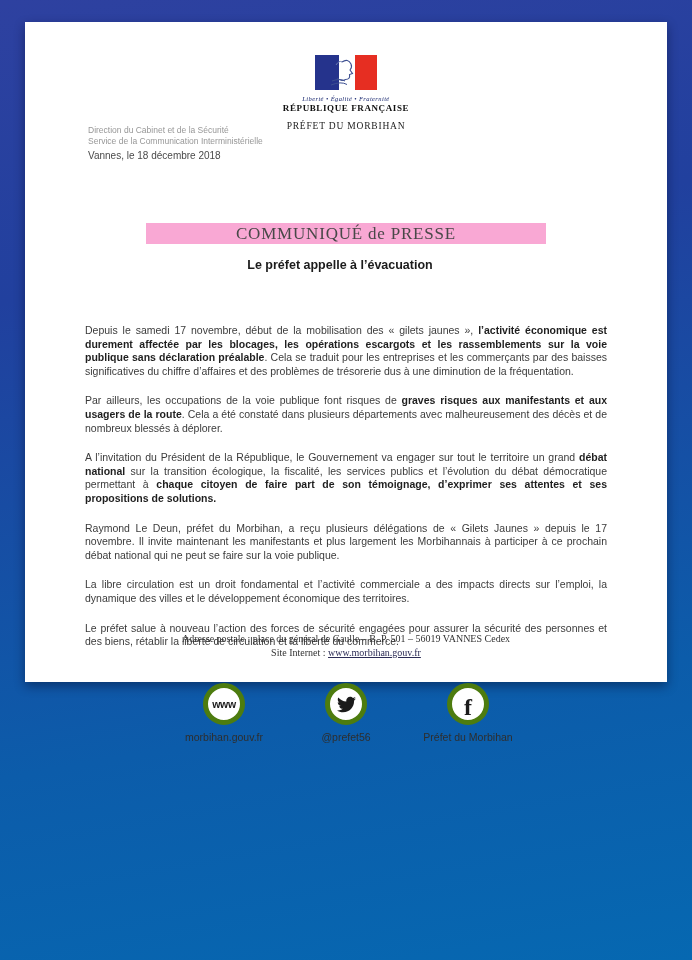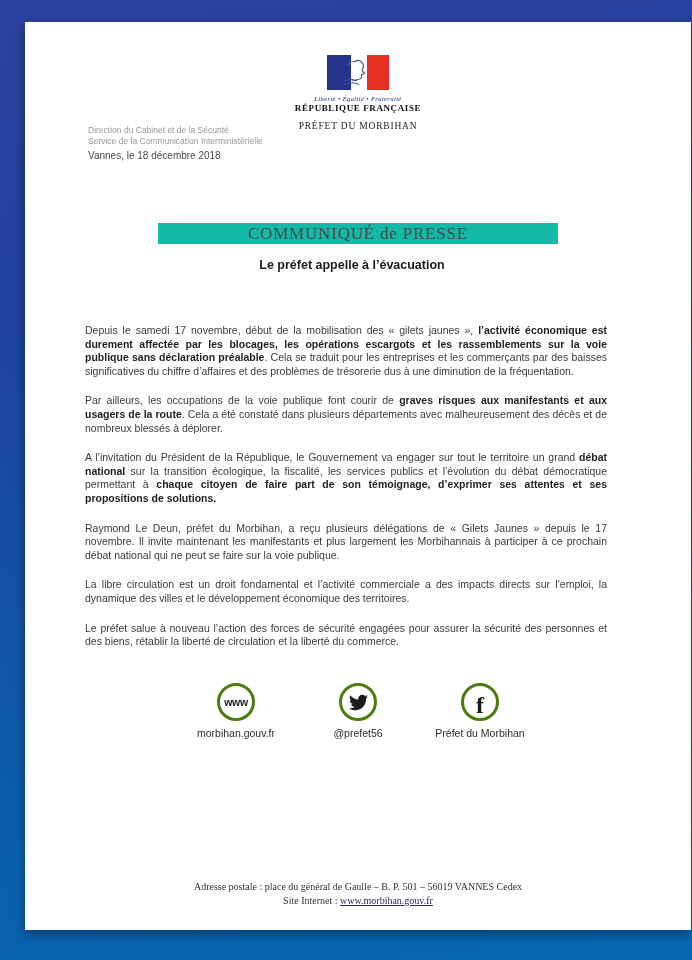--- a/index.html
+++ b/index.html
@@ -2,48 +2,48 @@
 <html><head>
 <meta charset="utf-8">
 <style>
   html,body{margin:0;padding:0;}
   body{
     width:692px;height:960px;overflow:hidden;position:relative;
     background:linear-gradient(170deg,#2e41a0 0%,#21409e 28%,#0c5caa 72%,#0668b1 100%);
     font-family:"Liberation Sans",sans-serif;
   }
   .page{
-    position:absolute;left:25px;top:22px;width:642px;height:908px;
-    background:#ffffff;box-shadow:0 4px 10px rgba(0,10,40,.45);padding-left:24px;
+    position:absolute;left:25px;top:22px;width:642px;height:660px;
+    background:#ffffff;box-shadow:0 4px 10px rgba(0,10,40,.45);
   }
   
   .logo-block{position:absolute;top:33px;left:0;right:0;text-align:center;}
   .flag{display:inline-block;width:62px;height:35px;}
   .motto{font-family:"Liberation Serif",serif;font-style:italic;font-size:6.5px;color:#17266e;letter-spacing:.4px;margin-top:1px;}
   .republique{font-family:"Liberation Serif",serif;font-weight:bold;font-size:9px;color:#111;letter-spacing:.6px;margin-top:1px;}
   .prefet{font-family:"Liberation Serif",serif;font-size:9.5px;color:#222;letter-spacing:.8px;margin-top:8px;}
   
   .header-row{position:absolute;top:103px;left:63px;right:60px;display:flex;justify-content:space-between;align-items:flex-start;flex-direction:column;}
   .service{font-size:8.5px;line-height:11px;color:#979797;}
   .dateline{font-size:10px;color:#4a4a4a;padding-top:3px;text-align:right;}
   
   .banner{position:absolute;top:201px;left:50%;transform:translateX(-50%);width:400px;height:21px;
-    background:#14b8a6;text-align:center;line-height:21px;
+    background:#f9a8d4;text-align:center;line-height:21px;
     font-family:"Liberation Serif",serif;font-size:17px;color:#484848;letter-spacing:.8px;}
   .doc-title{position:absolute;top:236px;left:0;right:12px;text-align:center;
     font-weight:bold;font-size:12.5px;line-height:15px;color:#1c1c1c;}
   
   .press-body{position:absolute;top:286px;left:60px;width:522px;
     font-size:10.5px;line-height:13.6px;color:#3b3b3b;text-align:justify;}
   .press-body p{margin:16px 0 9px 0;}
   .press-body b{color:#1f1f1f;}
   
   .social-row{position:absolute;top:661px;left:0;right:0;display:flex;justify-content:center;}
   .social-item{width:122px;text-align:center;}
-  .social-circle{width:32px;height:32px;border:3px solid #4d7c0f;border-radius:50%;
+  .social-circle{width:32px;height:32px;border:5px solid #4d7c0f;border-radius:50%;
     margin:0 auto;display:flex;align-items:center;justify-content:center;background:#fff;}
   .www-text{font-size:10.5px;font-weight:bold;letter-spacing:-.3px;color:#1b1b1b;}
   .fb-f{font-family:"Liberation Serif",serif;font-weight:bold;font-size:24px;color:#1b1b1b;line-height:1;margin-top:5px;}
   .social-label{font-size:10.5px;color:#2e2e2e;margin-top:6px;}
   
   .footer{position:absolute;bottom:22px;left:0;right:0;text-align:center;
     font-family:"Liberation Serif",serif;font-size:10px;line-height:14px;color:#333;}
   .footer a{color:#2b2b55;text-decoration:underline;}
 </style>
 </head>
@@ -74,21 +74,21 @@
   </div>
 
   <div class="banner">COMMUNIQUÉ de PRESSE</div>
 
   <div class="doc-title">
     <div>Le préfet appelle à l’évacuation</div>
   </div>
 
   <div class="press-body">
       <p><span>Depuis le samedi 17 novembre, début de la mobilisation des « gilets jaunes », </span><b>l’activité économique est durement affectée par les blocages, les opérations escargots et les rassemblements sur la voie publique sans déclaration préalable</b><span>. Cela se traduit pour les entreprises et les commerçants par des baisses significatives du chiffre d’affaires et des problèmes de trésorerie dus à une diminution de la fréquentation.</span></p>
-      <p><span>Par ailleurs, les occupations de la voie publique font courir de </span><b>graves risques aux manifestants et aux usagers de la route</b><span>. Cela a été constaté dans plusieurs départements avec malheureusement des décès et de nombreux blessés à déplorer.</span></p>
+      <p><span>Par ailleurs, les occupations de la voie publique font risques de </span><b>graves risques aux manifestants et aux usagers de la route</b><span>. Cela a été constaté dans plusieurs départements avec malheureusement des décès et de nombreux blessés à déplorer.</span></p>
       <p><span>A l’invitation du Président de la République, le Gouvernement va engager sur tout le territoire un grand </span><b>débat national</b><span> sur la transition écologique, la fiscalité, les services publics et l’évolution du débat démocratique permettant à </span><b>chaque citoyen de faire part de son témoignage, d’exprimer ses attentes et ses propositions de solutions.</b></p>
       <p><span>Raymond Le Deun, préfet du Morbihan, a reçu plusieurs délégations de « Gilets Jaunes » depuis le 17 novembre. Il invite maintenant les manifestants et plus largement les Morbihannais à participer à ce prochain débat national qui ne peut se faire sur la voie publique.</span></p>
       <p><span>La libre circulation est un droit fondamental et l’activité commerciale a des impacts directs sur l’emploi, la dynamique des villes et le développement économique des territoires.</span></p>
       <p><span>Le préfet salue à nouveau l’action des forces de sécurité engagées pour assurer la sécurité des personnes et des biens, rétablir la liberté de circulation et la liberté du commerce.</span></p>
     </div>
 
   <div class="social-row">
     <div class="social-item">
       <div class="social-circle">
         <span class="www-text">www</span>

